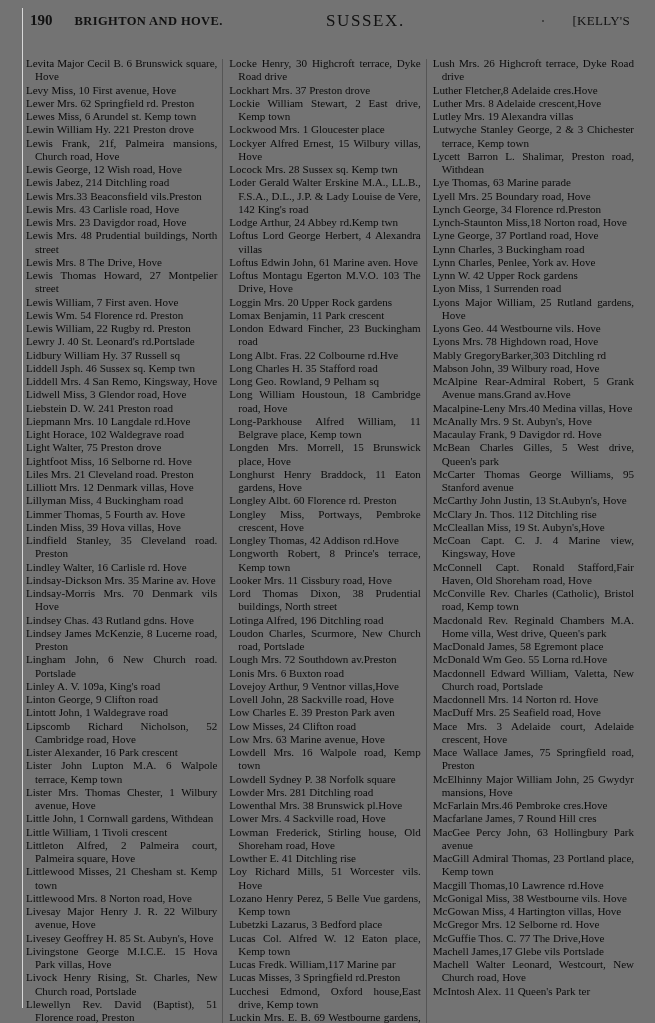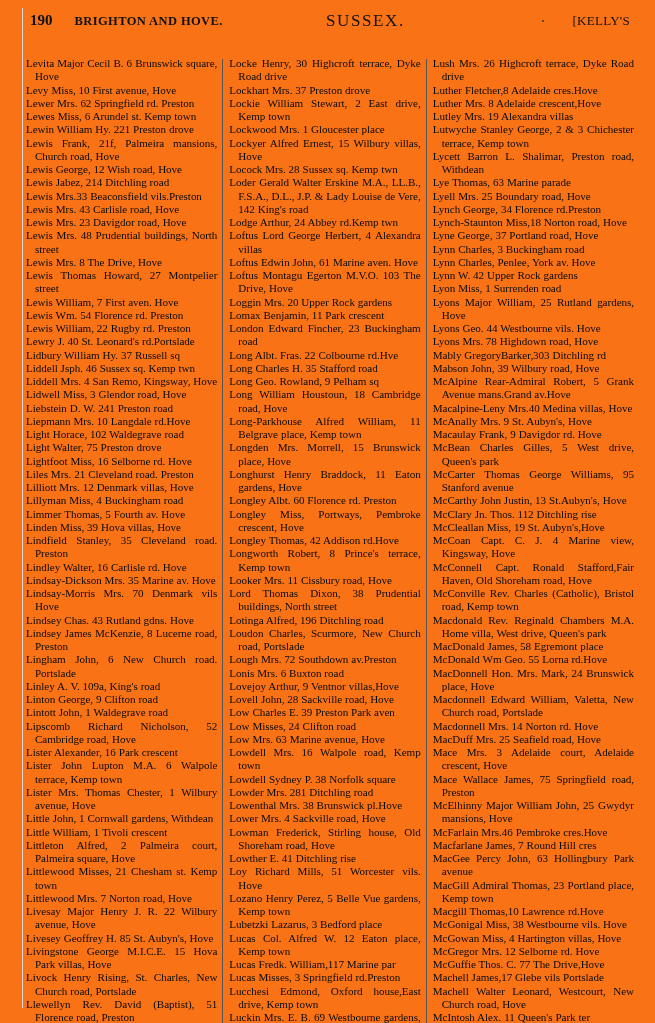--- a/index.html
+++ b/index.html
@@ -16,21 +16,21 @@
     color: #0a0a0a;
     position: relative;
     -webkit-font-smoothing: none;
   }
   #page {
     position: relative;
     width: 655px;
     height: 1023px;
     box-sizing: border-box;
     padding: 0;
-    background: #f97316;
+    background: #737373;
   }
   
   .scan-edge {
     position: absolute;
     left: 22px;
     top: 8px;
     width: 1px;
     height: 1000px;
     background: #d8d8d8;
   }
@@ -192,21 +192,21 @@
           <li class="entry"><span class="first">Linton George, 9 Clifton road</span></li>
           <li class="entry"><span class="first">Lintott John, 1 Waldegrave road</span></li>
           <li class="entry"><span class="first">Lipscomb Richard Nicholson, 52 Cambridge road, Hove</span></li>
           <li class="entry"><span class="first">Lister Alexander, 16 Park crescent</span></li>
           <li class="entry"><span class="first">Lister John Lupton M.A. 6 Walpole terrace, Kemp town</span></li>
           <li class="entry"><span class="first">Lister Mrs. Thomas Chester, 1 Wilbury avenue, Hove</span></li>
           <li class="entry"><span class="first">Little John, 1 Cornwall gardens, Withdean</span></li>
           <li class="entry"><span class="first">Little William, 1 Tivoli crescent</span></li>
           <li class="entry"><span class="first">Littleton Alfred, 2 Palmeira court, Palmeira square, Hove</span></li>
           <li class="entry"><span class="first">Littlewood Misses, 21 Chesham st. Kemp town</span></li>
-          <li class="entry"><span class="first">Littlewood Mrs. 7 Norton road, Hove</span></li>
+          <li class="entry"><span class="first">Littlewood Mrs. 8 Norton road, Hove</span></li>
           <li class="entry"><span class="first">Livesay Major Henry J. R. 22 Wilbury avenue, Hove</span></li>
           <li class="entry"><span class="first">Livesey Geoffrey H. 85 St. Aubyn's, Hove</span></li>
           <li class="entry"><span class="first">Livingstone George M.I.C.E. 15 Hova Park villas, Hove</span></li>
           <li class="entry"><span class="first">Livock Henry Rising, St. Charles, New Church road, Portslade</span></li>
           <li class="entry"><span class="first">Llewellyn Rev. David (Baptist), 51 Florence road, Preston</span></li>
           <li class="entry"><span class="first">Lloyd Rev. William Edward B.A. (curate of St. Barnabas), 10 Goldstone road, Hove</span></li>
         </ul>
     </div>
     <div class="rule"></div>
     <div class="col col-2">
@@ -295,21 +295,20 @@
           <li class="entry"><span class="first">McCarter Thomas George Williams, 95 Stanford avenue</span></li>
           <li class="entry"><span class="first">McCarthy John Justin, 13 St.Aubyn's, Hove</span></li>
           <li class="entry"><span class="first">McClary Jn. Thos. 112 Ditchling rise</span></li>
           <li class="entry"><span class="first">McCleallan Miss, 19 St. Aubyn's,Hove</span></li>
           <li class="entry"><span class="first">McCoan Capt. C. J. 4 Marine view, Kingsway, Hove</span></li>
           <li class="entry"><span class="first">McConnell Capt. Ronald Stafford,Fair Haven, Old Shoreham road, Hove</span></li>
           <li class="entry"><span class="first">McConville Rev. Charles (Catholic), Bristol road, Kemp town</span></li>
           <li class="entry"><span class="first">Macdonald Rev. Reginald Chambers M.A. Home villa, West drive, Queen's park</span></li>
           <li class="entry"><span class="first">MacDonald James, 58 Egremont place</span></li>
           <li class="entry"><span class="first">McDonald Wm Geo. 55 Lorna rd.Hove</span></li>
-          <li class="entry"><span class="first">MacDonnell Hon. Mrs. Mark, 24 Brunswick place, Hove</span></li>
           <li class="entry"><span class="first">Macdonnell Edward William, Valetta, New Church road, Portslade</span></li>
           <li class="entry"><span class="first">Macdonnell Mrs. 14 Norton rd. Hove</span></li>
           <li class="entry"><span class="first">MacDuff Mrs. 25 Seafield road, Hove</span></li>
           <li class="entry"><span class="first">Mace Mrs. 3 Adelaide court, Adelaide crescent, Hove</span></li>
           <li class="entry"><span class="first">Mace Wallace James, 75 Springfield road, Preston</span></li>
           <li class="entry"><span class="first">McElhinny Major William John, 25 Gwydyr mansions, Hove</span></li>
           <li class="entry"><span class="first">McFarlain Mrs.46 Pembroke cres.Hove</span></li>
           <li class="entry"><span class="first">Macfarlane James, 7 Round Hill cres</span></li>
           <li class="entry"><span class="first">MacGee Percy John, 63 Hollingbury Park avenue</span></li>
           <li class="entry"><span class="first">MacGill Admiral Thomas, 23 Portland place, Kemp town</span></li>

